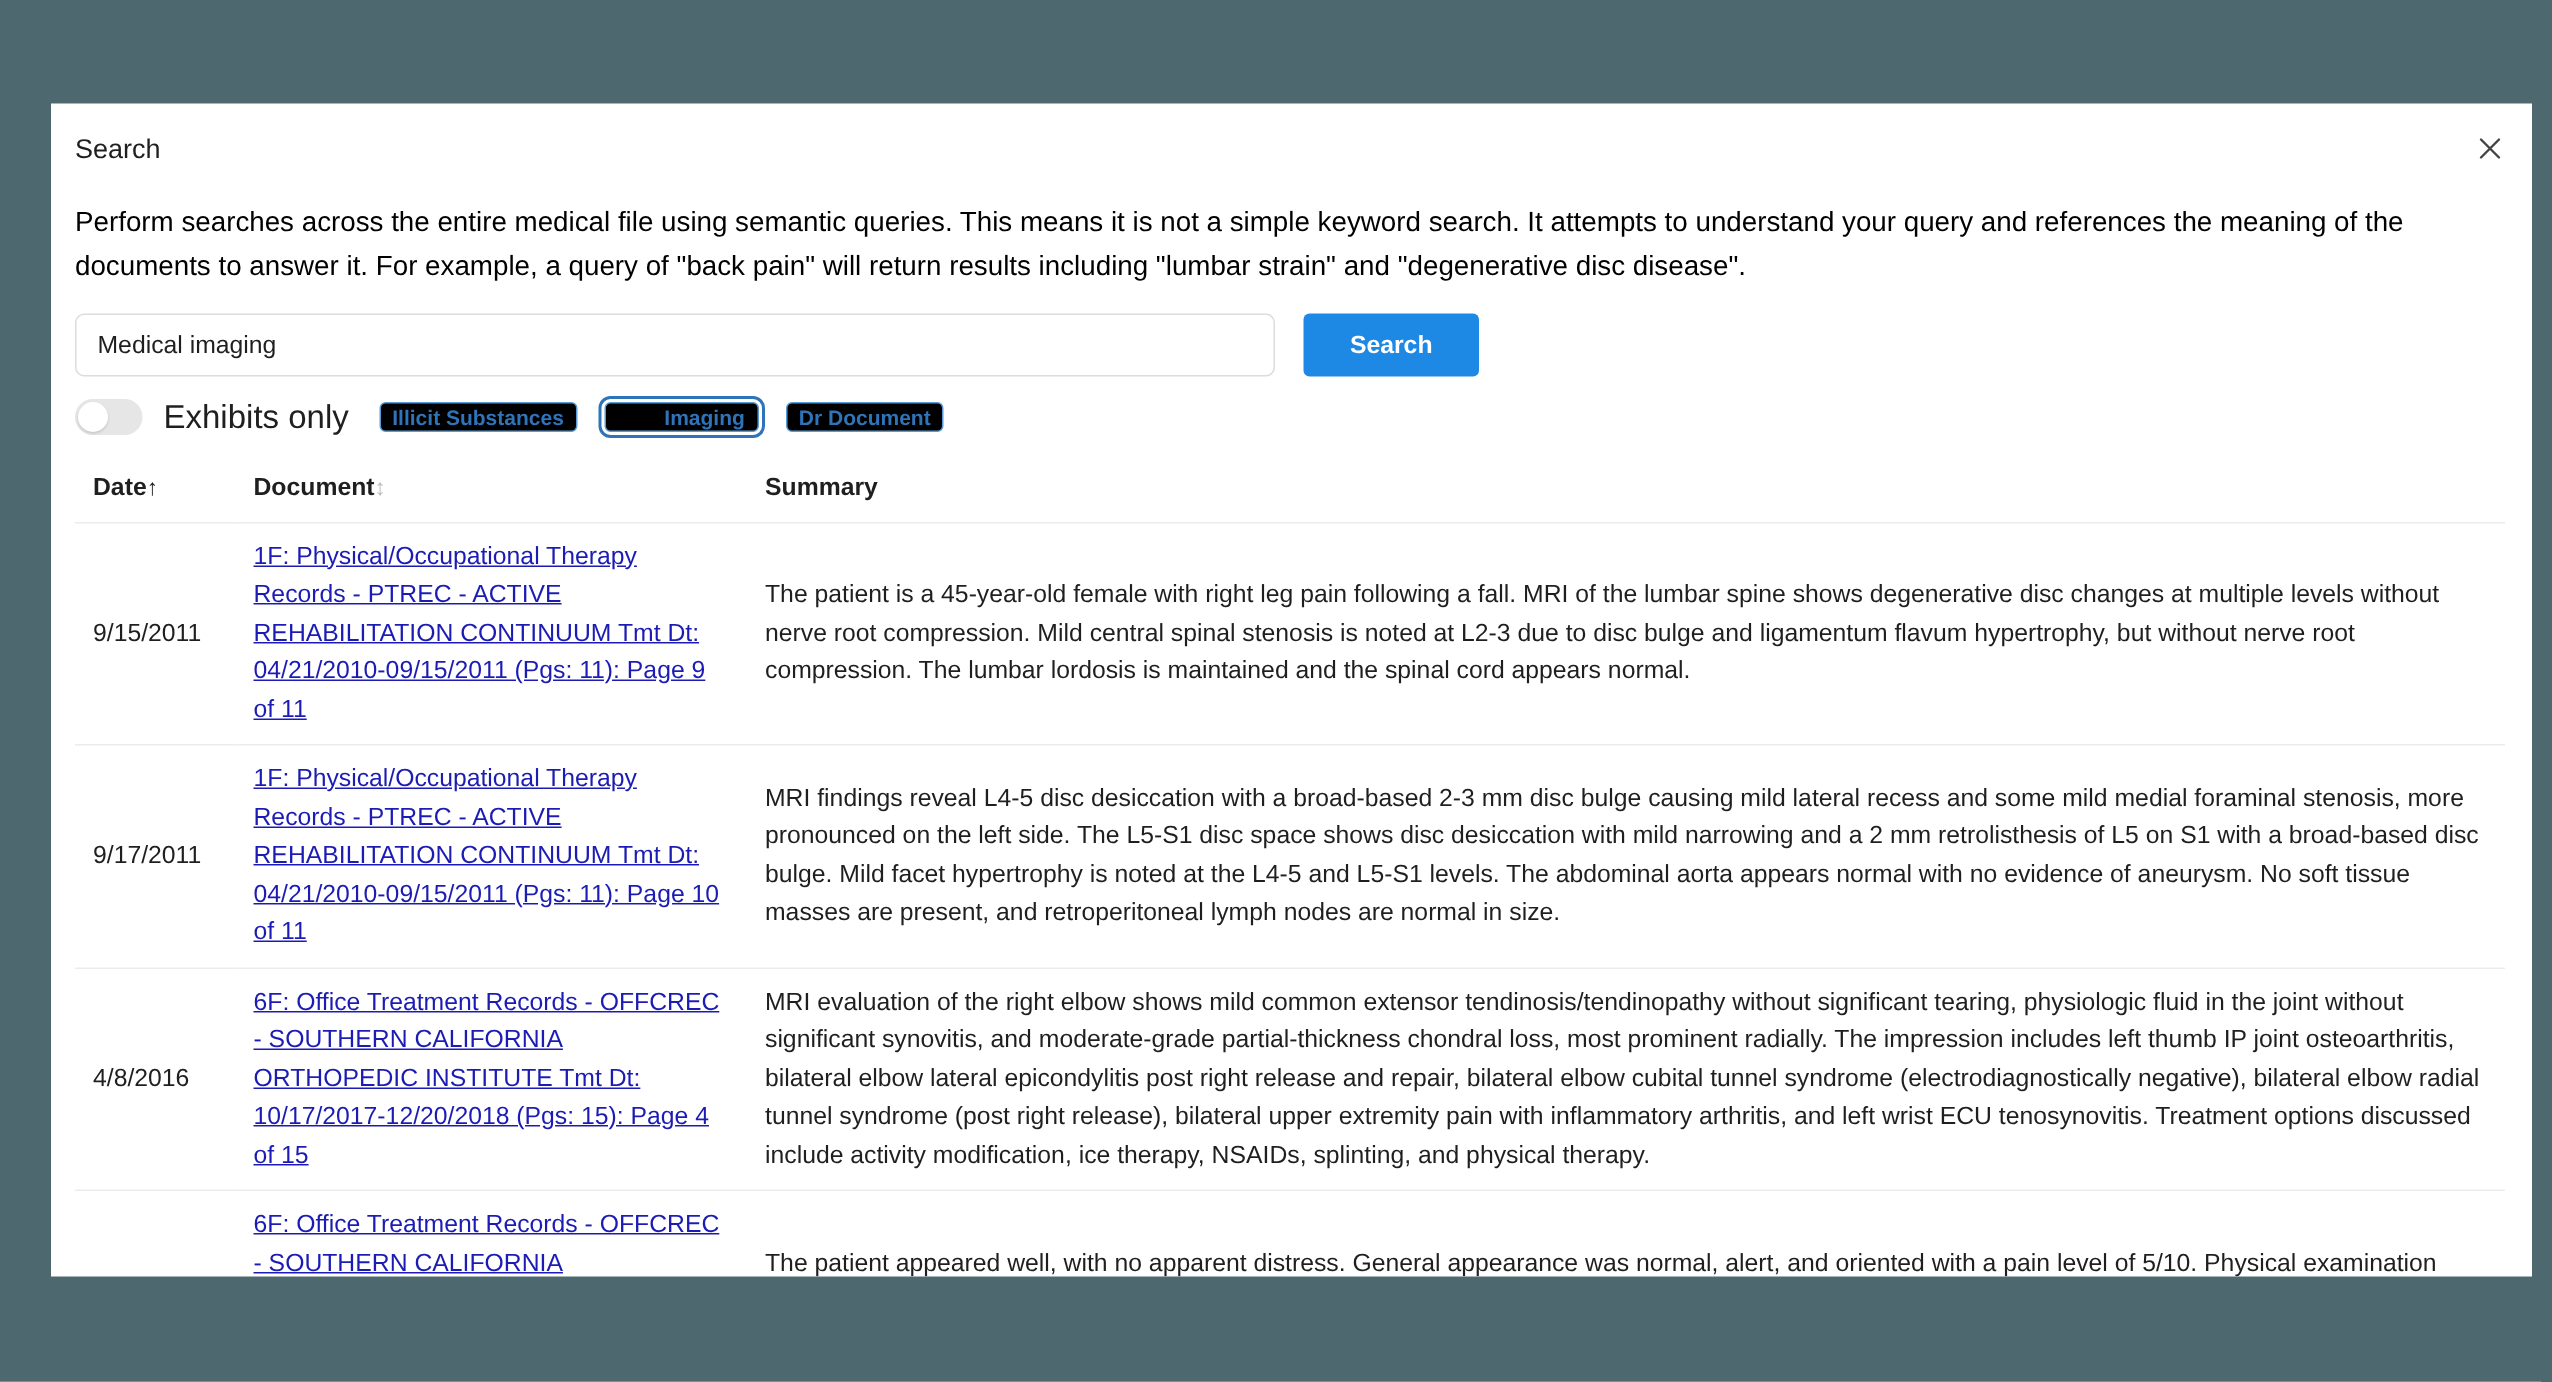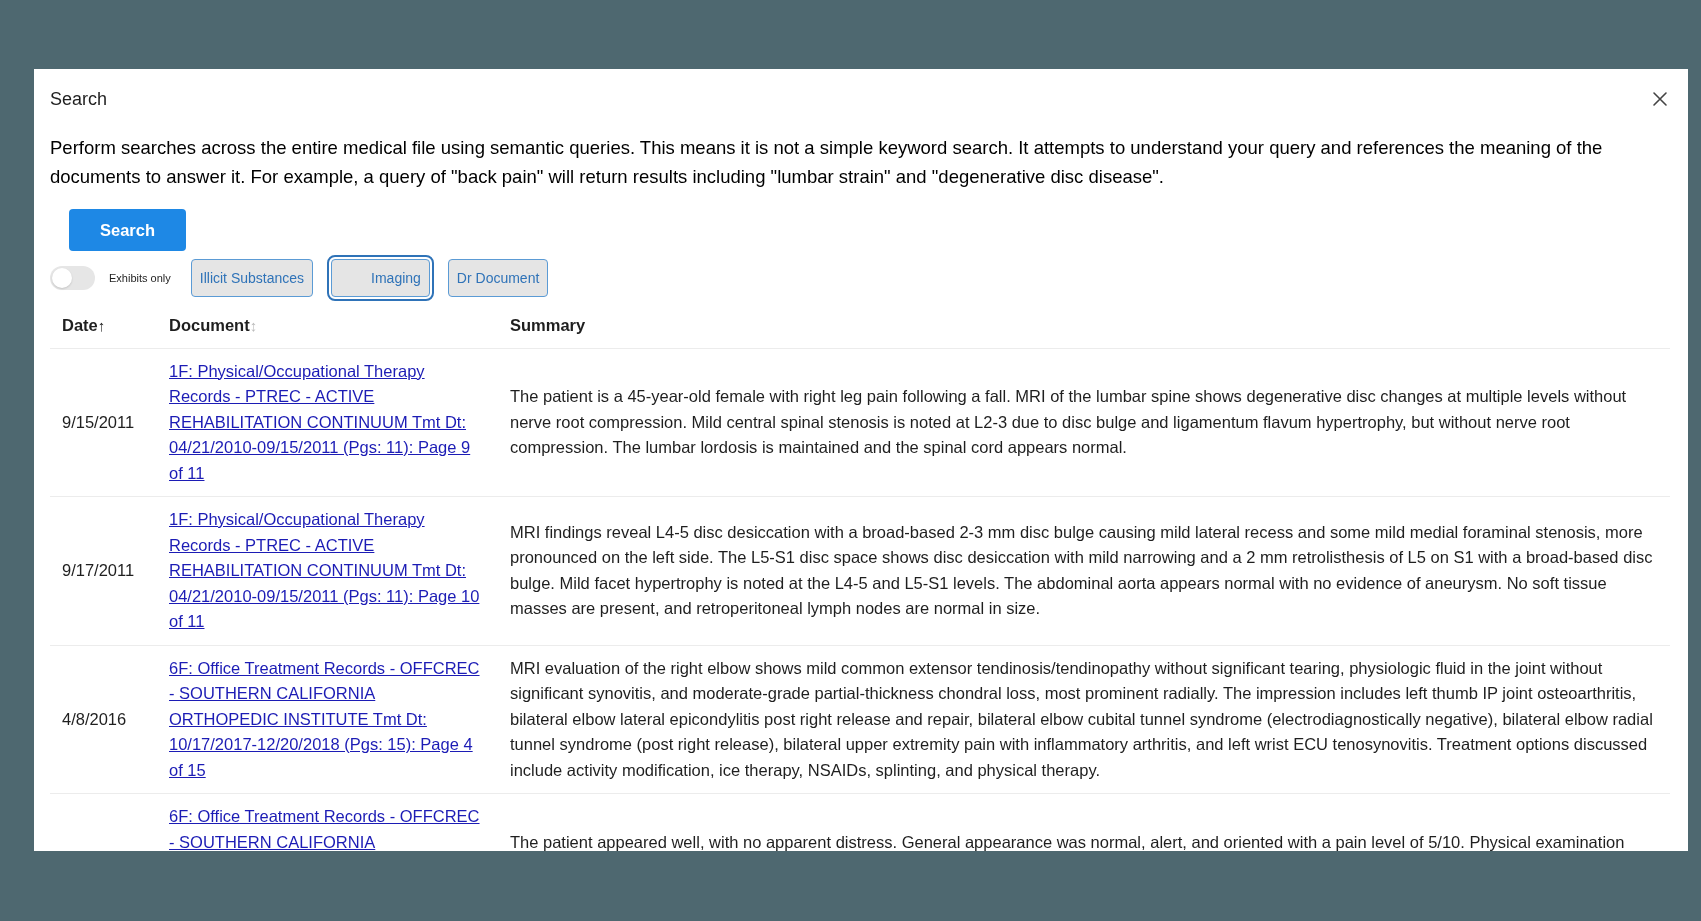--- a/index.html
+++ b/index.html
@@ -50,25 +50,25 @@
     display: flex; align-items: center;
   }
   .toggle {
     width: 45px; height: 24px; border-radius: 12px;
     background: #e6e6e6; position: relative; cursor: pointer;
   }
   .toggle-knob {
     position: absolute; left: 2px; top: 2px; width: 20px; height: 20px;
     border-radius: 50%; background: #fff; box-shadow: 0 1px 2px rgba(0,0,0,0.15);
   }
-  .toggle-label { margin-left: 14px; font-size: 11px; color: #1f1f1f; }
+  .toggle-label { margin-left: 14px; font-size: 22px; color: #1f1f1f; }
   .chip {
-    margin-left: 20px; height: 38px; padding: 0 8px;
+    margin-left: 20px; height: 20px; padding: 0 8px;
     border: 1px solid #5b9bd5; border-radius: 4px;
-    background: #e5e5e5; color: #2f73b8; font-size: 14px; font-weight: normal;
+    background: #000000; color: #2f73b8; font-size: 14px; font-weight: bold;
     display: flex; align-items: center; cursor: pointer;
     font-family: "Liberation Sans", sans-serif;
   }
   .chip.active {
     outline: 2px solid #2f73b8; outline-offset: 2px; padding-left: 39px;
   }
   .chip + .chip { margin-left: 18px; }
   table {
     position: absolute; left: 16px; top: 235px; width: 1620px;
     border-collapse: collapse; table-layout: fixed;
@@ -97,20 +97,21 @@
     <div class="close-btn">
       <svg width="16" height="16" viewBox="0 0 16 16">
         <path d="M2 2 L14 14 M14 2 L2 14" stroke="#444" stroke-width="1.6" fill="none" stroke-linecap="round"></path>
       </svg>
     </div>
   </div>
 
   <p class="intro">Perform searches across the entire medical file using semantic queries. This means it is not a simple keyword search. It attempts to understand your query and references the meaning of the documents to answer it. For example, a query of "back pain" will return results including "lumbar strain" and "degenerative disc disease".</p>
 
   <div class="search-row">
+    <input class="search-input" type="text" value="Medical imaging" style="">
     <button class="search-btn">Search</button>
   </div>
 
   <div class="filter-row">
     <div class="toggle">
       <div class="toggle-knob"></div>
     </div>
     <span class="toggle-label">Exhibits only</span>
     <button class="chip">Illicit Substances</button>
     <button class="chip active">Imaging</button>

